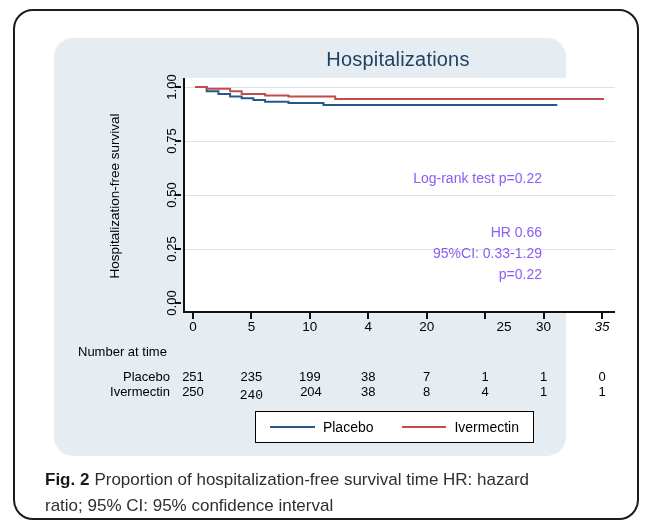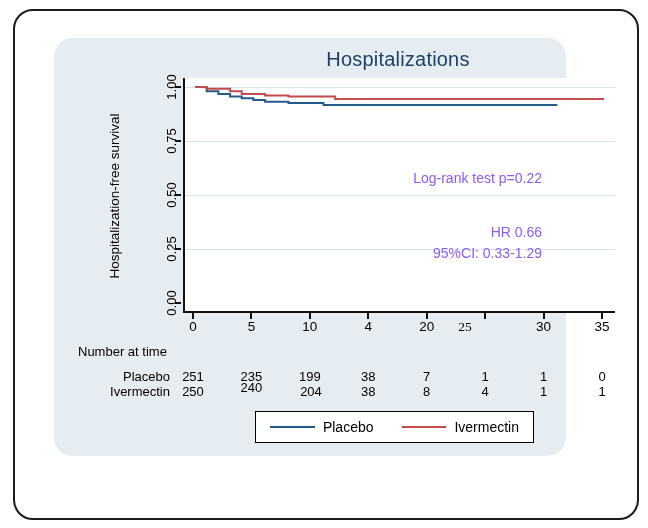--- a/index.html
+++ b/index.html
@@ -87,20 +87,21 @@
       </div>
 
     <div class="y-axis-title">Hospitalization-free survival</div>
 
 
     <div class="anno anno-logrank">Log-rank test p=0.22</div>
 
     <div class="anno anno-block">
       <div>HR 0.66</div>
       <div>95%CI: 0.33-1.29</div>
+      <div>p=0.22</div>
     </div>
 
     <div class="risk-header">Number at time</div>
 
     <div class="risk-rowlabel" style="top:331px">Placebo</div>
     <div class="risk-rowlabel" style="top:346px">Ivermectin</div>
 
     <div class="legend" id="legend">
         <span class="lg-line" style="background: rgb(36, 89, 138);"></span>
         <span class="lg-label">Placebo</span>
@@ -117,40 +118,44 @@
       <div class="ytick-label" style="top: 96px;">0.75</div>
       <div class="ytick" style="top: 48px;"></div>
       <div class="ytick-label" style="top: 42px;">1.00</div>
       <div class="xtick" style="left: 138px;"></div>
       <div class="xtick-label" style="left: 139px;">0</div>
       <div class="risk-cell" style="left: 139px; top: 331px;">251</div>
       <div class="risk-cell" style="left: 139px; top: 346px;">250</div>
       <div class="xtick" style="left: 196.429px;"></div>
       <div class="xtick-label" style="left: 197.429px;">5</div>
       <div class="risk-cell" style="left: 197.429px; top: 331px;">235</div>
-      <div class="risk-cell" style="left: 197.429px; top: 342px;">240</div>
+      <div class="risk-cell" style="left: 197.429px; top: 350px; font-family: Liberation Mono, monospace;">240</div>
       <div class="xtick" style="left: 254.857px;"></div>
       <div class="xtick-label" style="left: 255.857px;">10</div>
       <div class="risk-cell" style="left: 255.857px; top: 331px;">199</div>
       <div class="risk-cell" style="left: 257px; top: 346px;">204</div>
       <div class="xtick" style="left: 313.286px;"></div>
       <div class="xtick-label" style="left: 314.286px;">4</div>
       <div class="risk-cell" style="left: 314.286px; top: 331px;">38</div>
       <div class="risk-cell" style="left: 314.286px; top: 346px;">38</div>
       <div class="xtick" style="left: 371.714px;"></div>
       <div class="xtick-label" style="left: 372.714px;">20</div>
       <div class="risk-cell" style="left: 372.714px; top: 331px;">7</div>
       <div class="risk-cell" style="left: 372.714px; top: 346px;">8</div>
       <div class="xtick" style="left: 430.143px;"></div>
-      <div class="xtick-label" style="left: 411px; font-family: Liberation Serif, serif;">25</div>
+      <div class="xtick-label" style="left: 450px;">25</div>
       <div class="risk-cell" style="left: 431.143px; top: 331px;">1</div>
       <div class="risk-cell" style="left: 431.143px; top: 346px;">4</div>
       <div class="xtick" style="left: 488.571px;"></div>
       <div class="xtick-label" style="left: 489.571px;">30</div>
       <div class="risk-cell" style="left: 489.571px; top: 331px;">1</div>
       <div class="risk-cell" style="left: 489.571px; top: 346px;">1</div>
       <div class="xtick" style="left: 547px;"></div>
-      <div class="xtick-label" style="left: 548px;">35</div>
+      <div class="xtick-label" style="left: 548px; font-style: italic;">35</div>
       <div class="risk-cell" style="left: 548px; top: 331px;">0</div>
       <div class="risk-cell" style="left: 548px; top: 346px;">1</div>
     </div>
 
+  <div class="caption">
+    <b>Fig. 2</b><span>Proportion of hospitalization-free survival time HR: hazard</span><br>
+    <span>ratio; 95% CI: 95% confidence interval</span>
+  </div>
 </div>
 
 </body></html>

